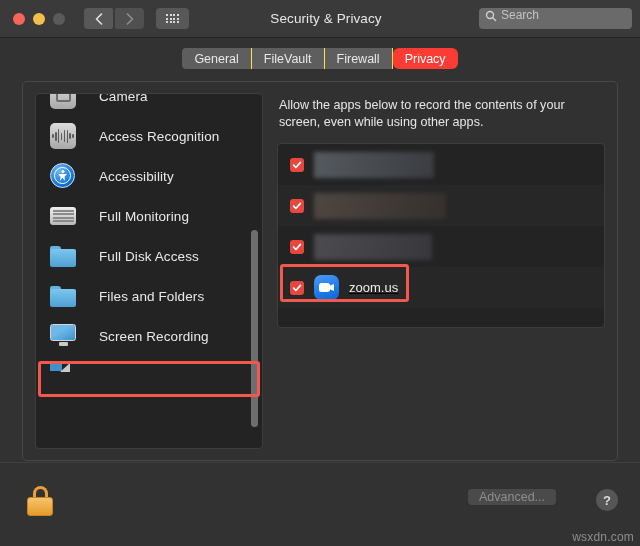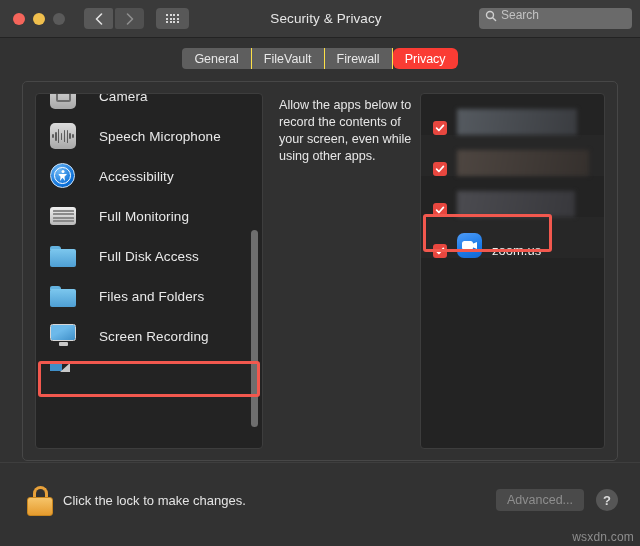--- a/index.html
+++ b/index.html
@@ -206,36 +206,37 @@
     background:#3f8fc8;
   }
   .ic-partial::after {
     content:""; position:absolute; left:10px; top:0; width:10px; height:9px;
     background:#c9c9c9; clip-path: polygon(0 100%,100% 0,100% 100%);
   }
 
   
   .pane {
     flex: 1; margin: 11px 12px 11px 14px;
-    display: flex; flex-direction: row;
+    display: flex; flex-direction: column;
   }
   .pane-desc {
     font-size: 12.6px; color: #e6e6e6; line-height: 17px;
     margin: 4px 2px 12px 2px;
   }
   .applist {
     position: relative;
     flex: 0 0 185px;
     background: #232323;
     border: 1px solid #3d3d3d; border-radius: 4px;
     overflow: hidden;
   }
   .app-row {
-    height: 41px; display: flex; align-items: flex-end; gap: 10px;
+    height: 41px; display: flex; align-items: center; gap: 10px;
     padding-left: 12px;
+    text-decoration: underline;
   }
   .app-row.alt { background: #272727; }
   .cbox {
     width: 14px; height: 14px; flex: 0 0 14px;
     background: #e8473f; border-radius: 3px;
     display: flex; align-items: center; justify-content: center;
   }
   .cbox svg { display: block; }
   .redact {
     height: 26px; border-radius: 1px;
@@ -286,22 +287,22 @@
   .lock .body {
     position: absolute; left: 0; top: 11px; width: 26px; height: 19px;
     background: linear-gradient(#f6c469, #e59b2e);
     border: 1px solid #c9861f; border-radius: 3px;
   }
   .lock-text {
     position: absolute; left: 63px; top: 30px;
     font-size: 13px; color: #e4e4e4;
   }
   .adv-btn {
-    position: absolute; right: 56px; top: 26px;
-    width: 88px; height: 22px;
+    position: absolute; right: 84px; top: 26px;
+    width: 88px; height: 16px;
     background: #4a4a4a; border-radius: 4px;
     display: flex; align-items: center; justify-content: center;
     font-size: 12.5px; color: #8e8e8e;
   }
   .help-btn {
     position: absolute; right: 22px; top: 26px;
     width: 22px; height: 22px; border-radius: 50%;
     background: #565656;
     display: flex; align-items: center; justify-content: center;
     font-size: 13px; color: #dcdcdc; font-weight: bold;
@@ -403,21 +404,21 @@
                     <i style="height:9px"></i>
                     <i style="height:14px"></i>
                     <i style="height:7px"></i>
                     <i style="height:12px"></i>
                     <i style="height:13px"></i>
                     <i style="height:6px"></i>
                     <i style="height:4px"></i>
               </span>
                 </span>
             </span>
-            <span class="side-label">Speech Microphone</span>
+            <span class="side-label">Access Recognition</span>
           </div>
 
           <div class="side-item">
             <span class="side-icon">
               <span class="ic-access">
                   <span class="acc-in"></span>
                 </span>
             </span>
             <span class="side-label">Accessibility</span>
           </div>
@@ -526,19 +527,18 @@
         <div class="hl-app"></div>
       </div>
     </div>
   </div>
 
   <div class="footer">
     <span class="lock">
       <span class="shackle"></span>
         <span class="body"></span>
     </span>
-    <span class="lock-text">Click the lock to make changes.</span>
     <div class="adv-btn">Advanced...</div>
     <div class="help-btn">?</div>
     <span class="watermark">wsxdn.com</span>
   </div>
 
 </div>
 
 </body></html>

